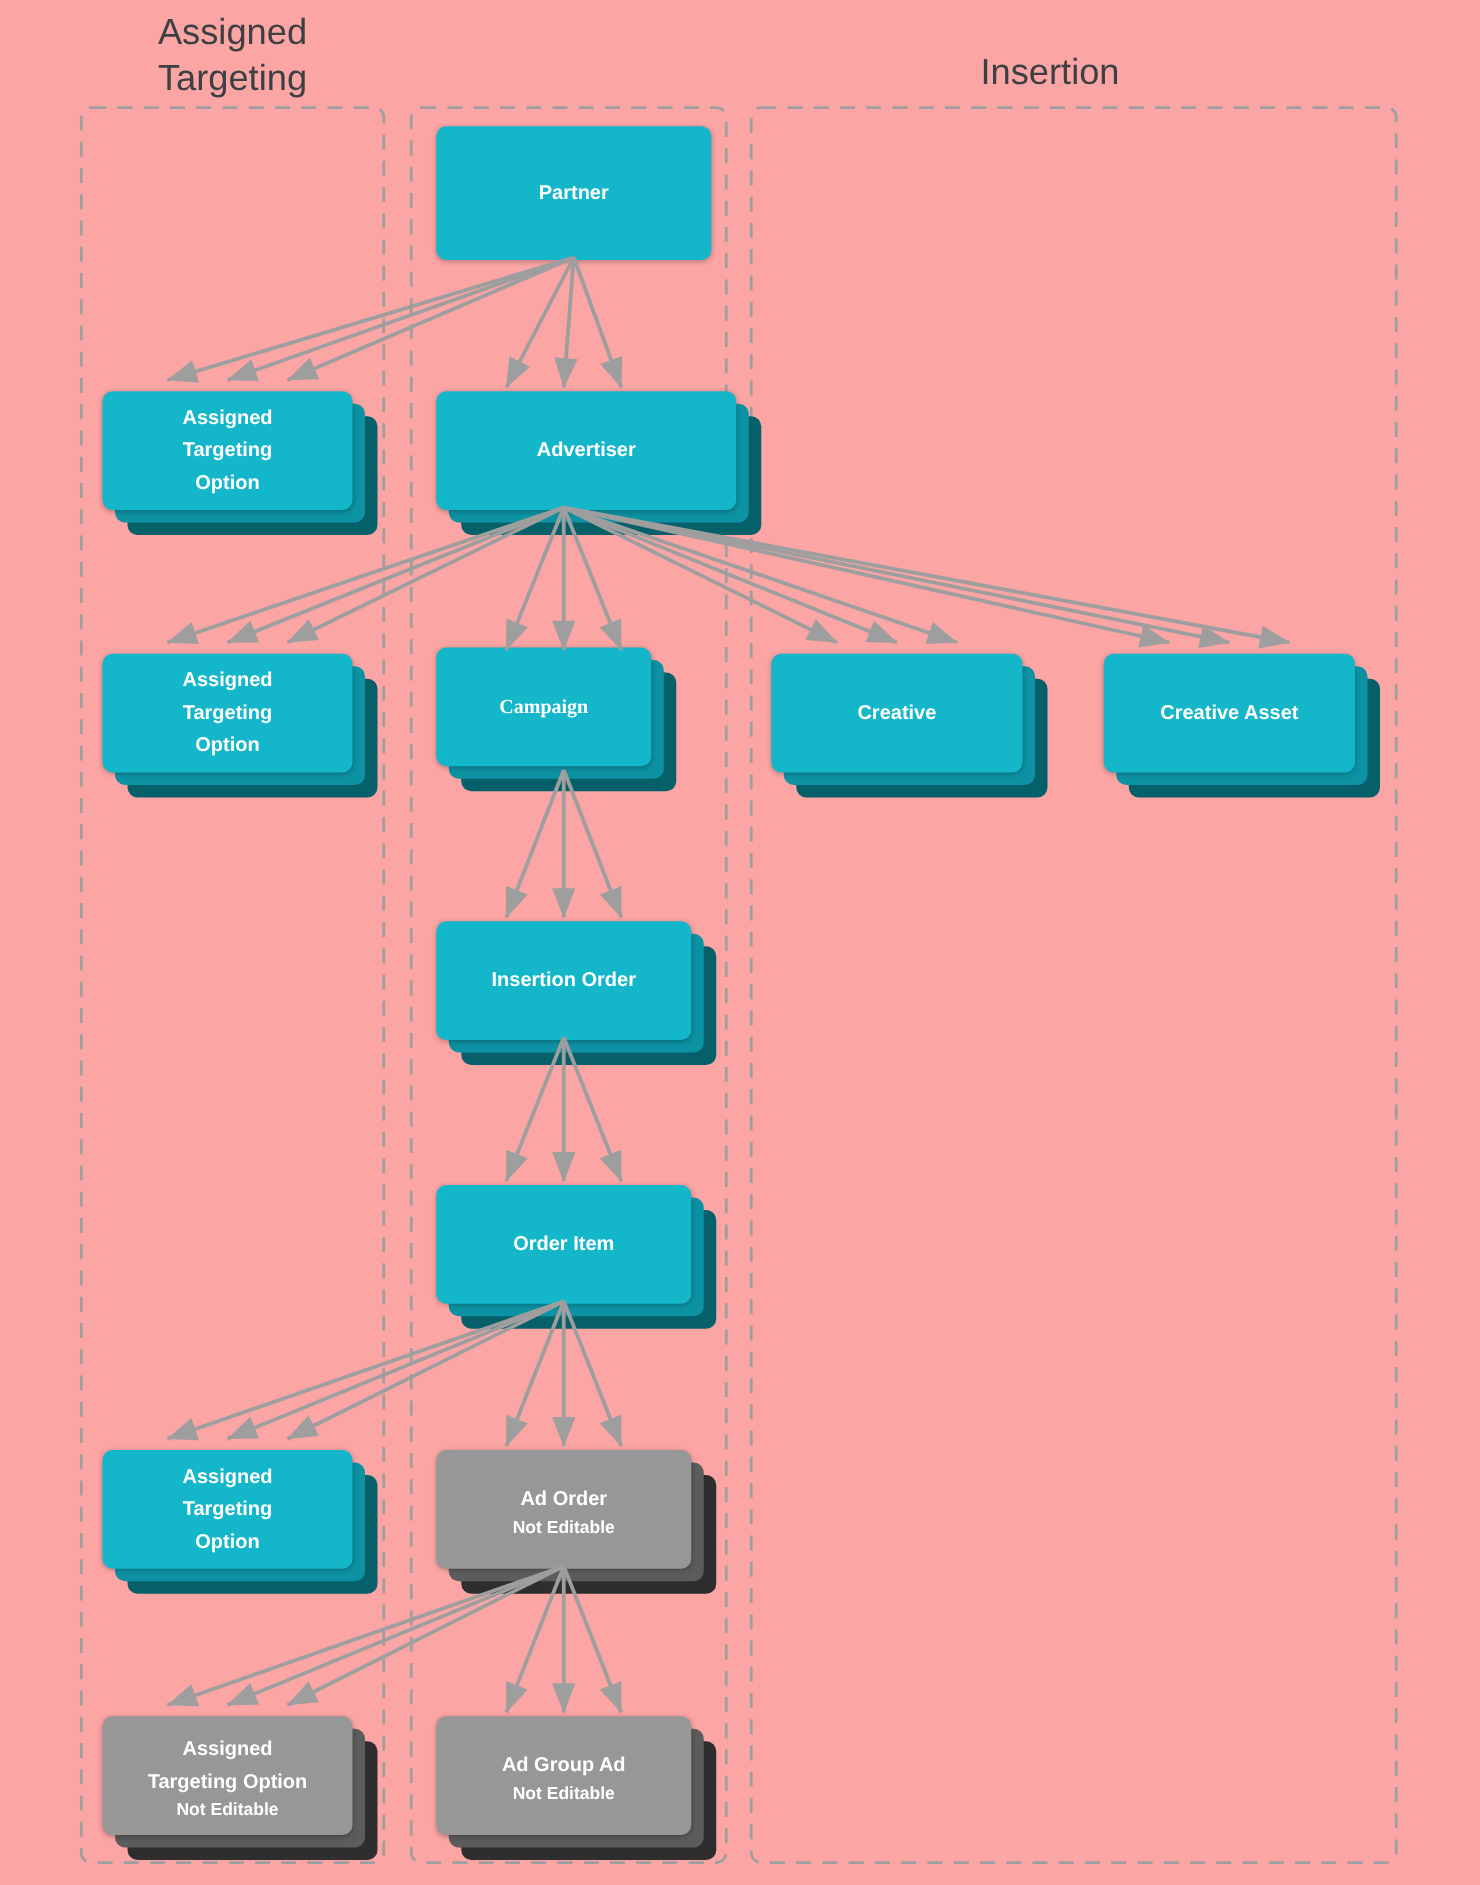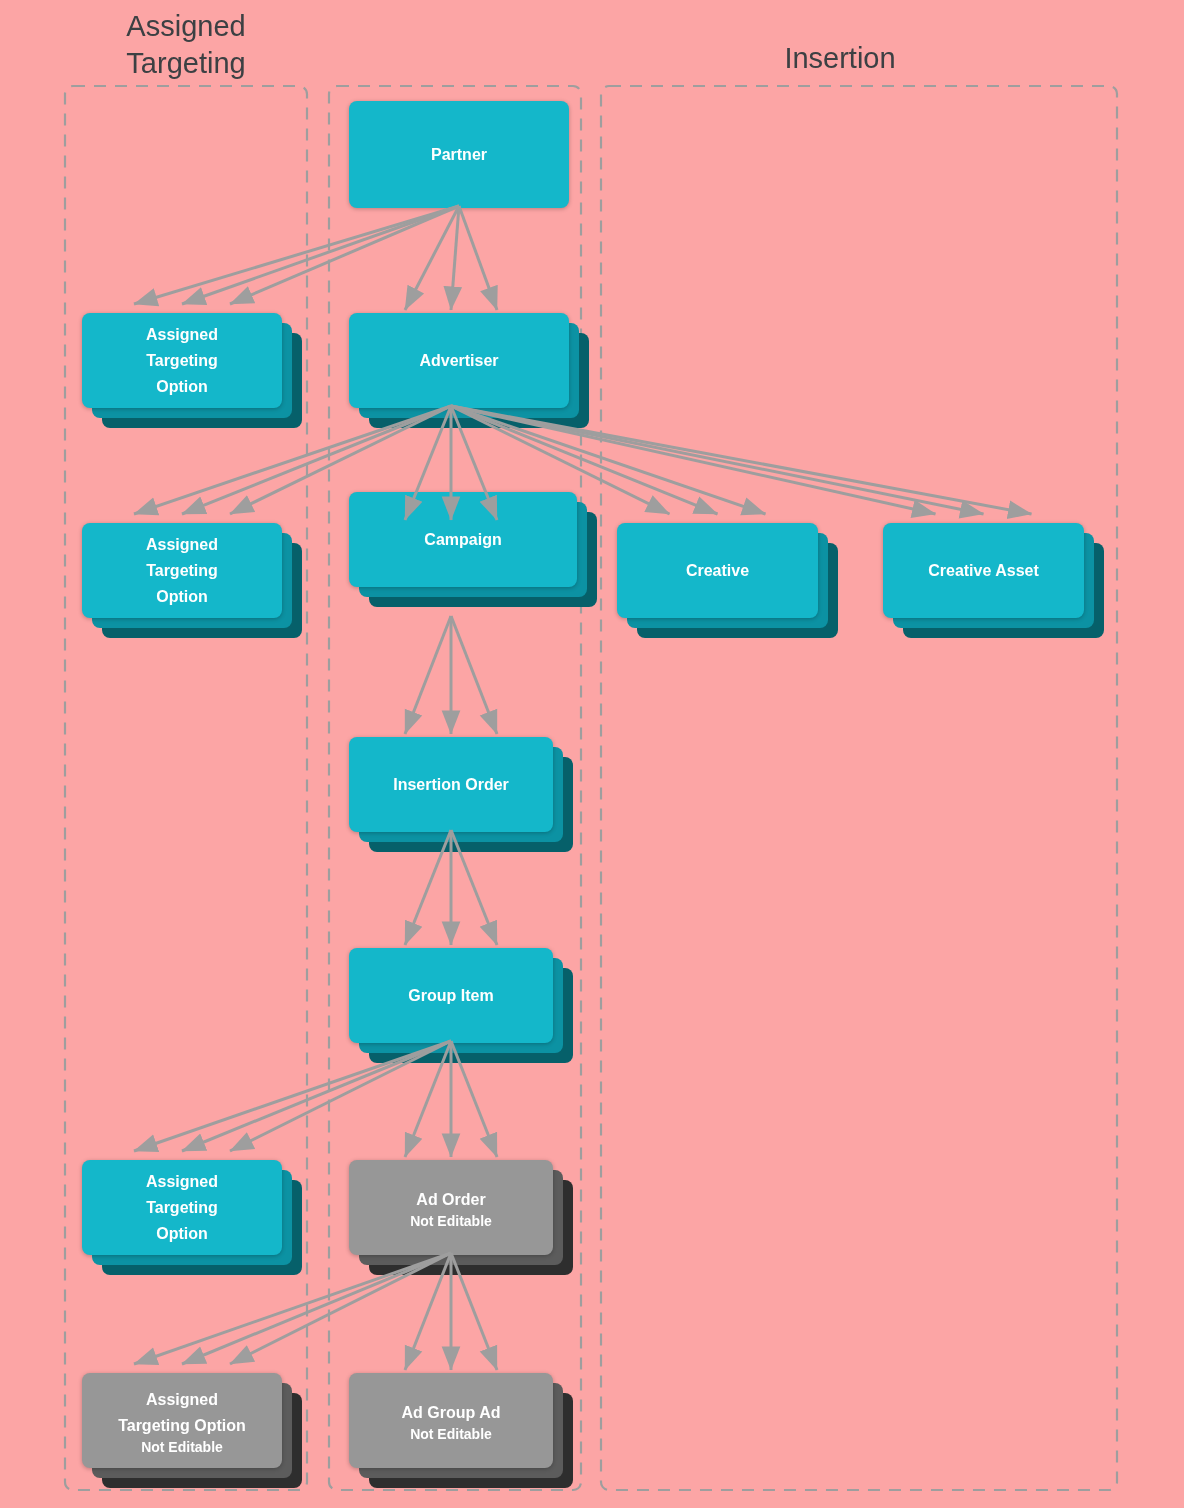--- a/index.html
+++ b/index.html
@@ -52,35 +52,35 @@
           <div class="node-label">Partner</div>
         </div>
       </div>
       <div class="node" style="left: 82px; top: 313px; width: 200px; height: 95px;">
         <div class="stack s2" style="background: rgb(6, 96, 106);"></div>
         <div class="stack s1" style="background: rgb(12, 146, 163);"></div>
         <div class="face" style="background: rgb(20, 183, 202);">
           <div class="node-label">Assigned<br>Targeting<br>Option</div>
         </div>
       </div>
-      <div class="node" style="left: 349px; top: 313px; width: 220px; height: 95px;">
+      <div class="node" style="left: 349px; top: 313px; width: 240px; height: 95px;">
         <div class="stack s2" style="background: rgb(6, 96, 106);"></div>
         <div class="stack s1" style="background: rgb(12, 146, 163);"></div>
         <div class="face" style="background: rgb(20, 183, 202);">
           <div class="node-label">Advertiser</div>
         </div>
       </div>
       <div class="node" style="left: 82px; top: 523px; width: 200px; height: 95px;">
         <div class="stack s2" style="background: rgb(6, 96, 106);"></div>
         <div class="stack s1" style="background: rgb(12, 146, 163);"></div>
         <div class="face" style="background: rgb(20, 183, 202);">
           <div class="node-label">Assigned<br>Targeting<br>Option</div>
         </div>
       </div>
-      <div class="node" style="left: 349px; top: 492px; width: 228px; height: 95px;">
+      <div class="node" style="left: 349px; top: 518px; width: 172px; height: 95px; font-family: Liberation Serif, serif;">
         <div class="stack s2" style="background: rgb(6, 96, 106);"></div>
         <div class="stack s1" style="background: rgb(12, 146, 163);"></div>
         <div class="face" style="background: rgb(20, 183, 202);">
           <div class="node-label">Campaign</div>
         </div>
       </div>
       <div class="node" style="left: 617px; top: 523px; width: 201px; height: 95px;">
         <div class="stack s2" style="background: rgb(6, 96, 106);"></div>
         <div class="stack s1" style="background: rgb(12, 146, 163);"></div>
         <div class="face" style="background: rgb(20, 183, 202);">
@@ -98,21 +98,21 @@
         <div class="stack s2" style="background: rgb(6, 96, 106);"></div>
         <div class="stack s1" style="background: rgb(12, 146, 163);"></div>
         <div class="face" style="background: rgb(20, 183, 202);">
           <div class="node-label">Insertion Order</div>
         </div>
       </div>
       <div class="node" style="left: 349px; top: 948px; width: 204px; height: 95px;">
         <div class="stack s2" style="background: rgb(6, 96, 106);"></div>
         <div class="stack s1" style="background: rgb(12, 146, 163);"></div>
         <div class="face" style="background: rgb(20, 183, 202);">
-          <div class="node-label">Group Item</div>
+          <div class="node-label">Order Item</div>
         </div>
       </div>
       <div class="node" style="left: 82px; top: 1160px; width: 200px; height: 95px;">
         <div class="stack s2" style="background: rgb(6, 96, 106);"></div>
         <div class="stack s1" style="background: rgb(12, 146, 163);"></div>
         <div class="face" style="background: rgb(20, 183, 202);">
           <div class="node-label">Assigned<br>Targeting<br>Option</div>
         </div>
       </div>
       <div class="node" style="left: 349px; top: 1160px; width: 204px; height: 95px;">

